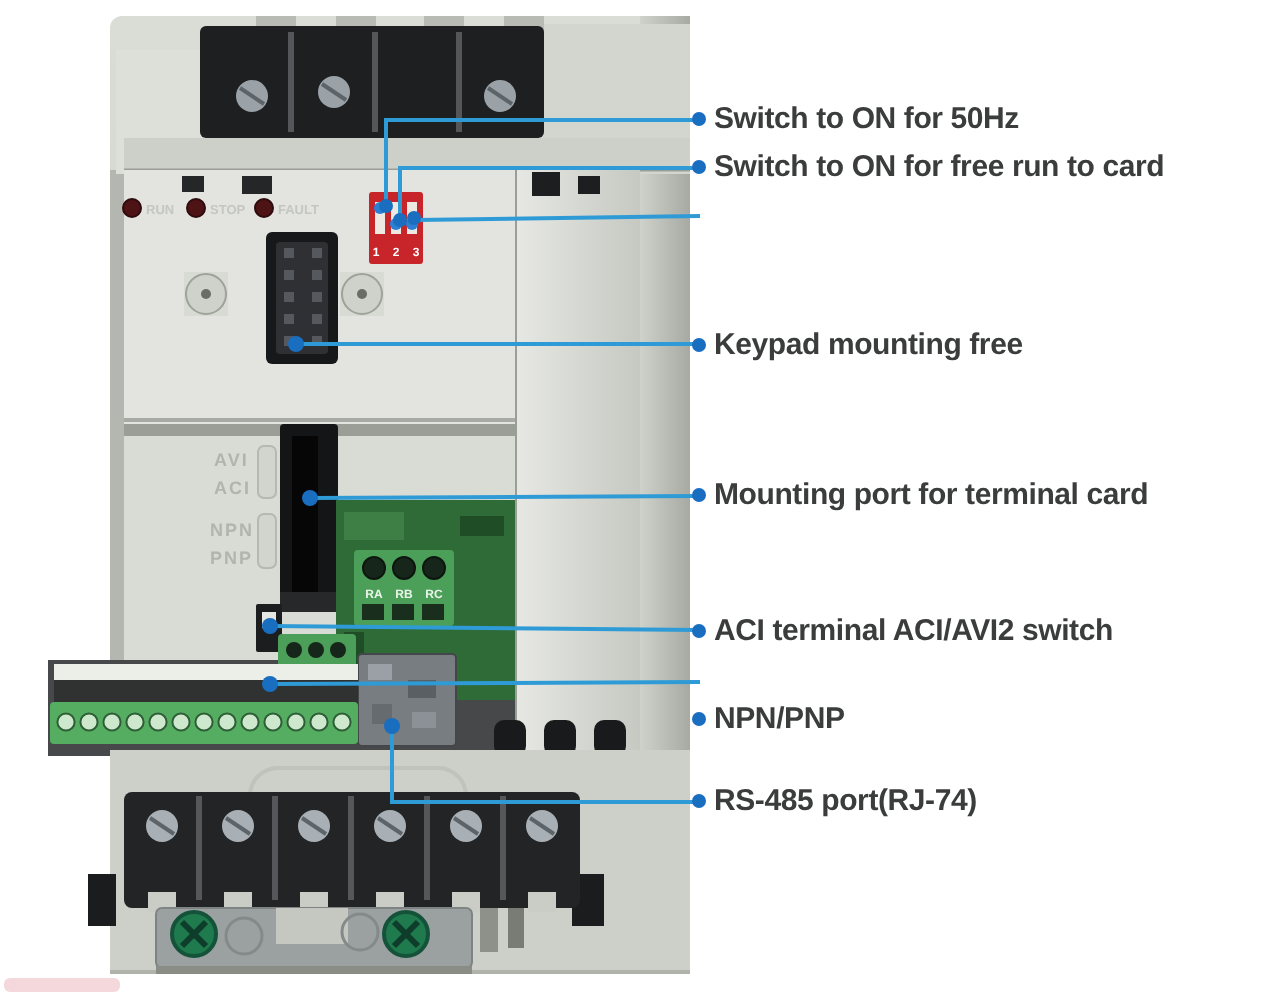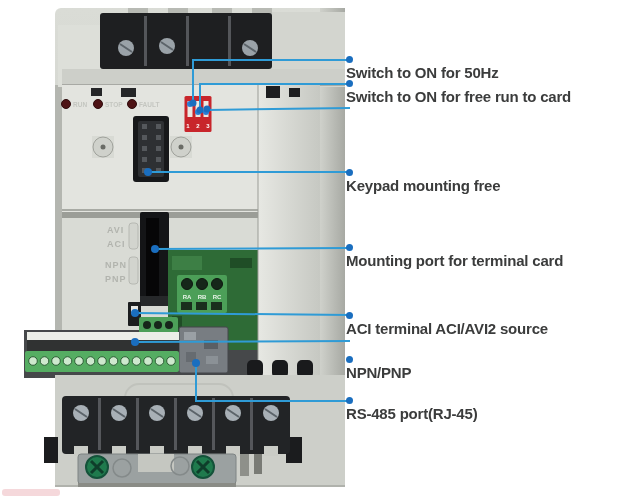--- a/index.html
+++ b/index.html
@@ -3,21 +3,21 @@
 <meta charset="utf-8">
 <style>
   html,body{margin:0;padding:0;background:#fff;}
   #stage{
     position:relative;width:636px;height:500px;background:#ffffff;overflow:hidden;
     font-family:"Liberation Sans", sans-serif;
   }
   #device-art{position:absolute;left:0;top:0;width:636px;height:500px;}
   .callout{
     position:absolute;left:346px;display:flex;align-items:flex-start;
-    font-size:15px;font-weight:bold;color:#3b3c3c;line-height:19px;letter-spacing:-0.2px;flex-direction:column;
+    font-size:15px;font-weight:bold;color:#3b3c3c;line-height:19px;letter-spacing:-0.2px;
   }
   .callout .bullet{
     flex:0 0 auto;width:7px;height:7px;border-radius:50%;background:#1a6ebf;
     margin:6px 4px 0 0;
   }
   .svg-label{font-family:"Liberation Sans", sans-serif;font-weight:bold;}
 </style>
 </head>
 <body>
 
@@ -296,24 +296,24 @@
   <div class="callout" style="top:163px">
     <span class="bullet"></span>
     <span>Keypad mounting free</span>
   </div>
   <div class="callout" style="top:238px">
     <span class="bullet"></span>
     <span>Mounting port for terminal card</span>
   </div>
   <div class="callout" style="top:306px">
     <span class="bullet"></span>
-    <span>ACI terminal ACI/AVI2 source</span>
+    <span>ACI terminal ACI/AVI2 switch</span>
   </div>
   <div class="callout" style="top:350px">
     <span class="bullet"></span>
     <span>NPN/PNP</span>
   </div>
   <div class="callout" style="top:391px">
     <span class="bullet"></span>
-    <span>RS-485 port(RJ-45)</span>
+    <span>RS-485 port(RJ-74)</span>
   </div>
 
 </div>
 
 </body></html>

